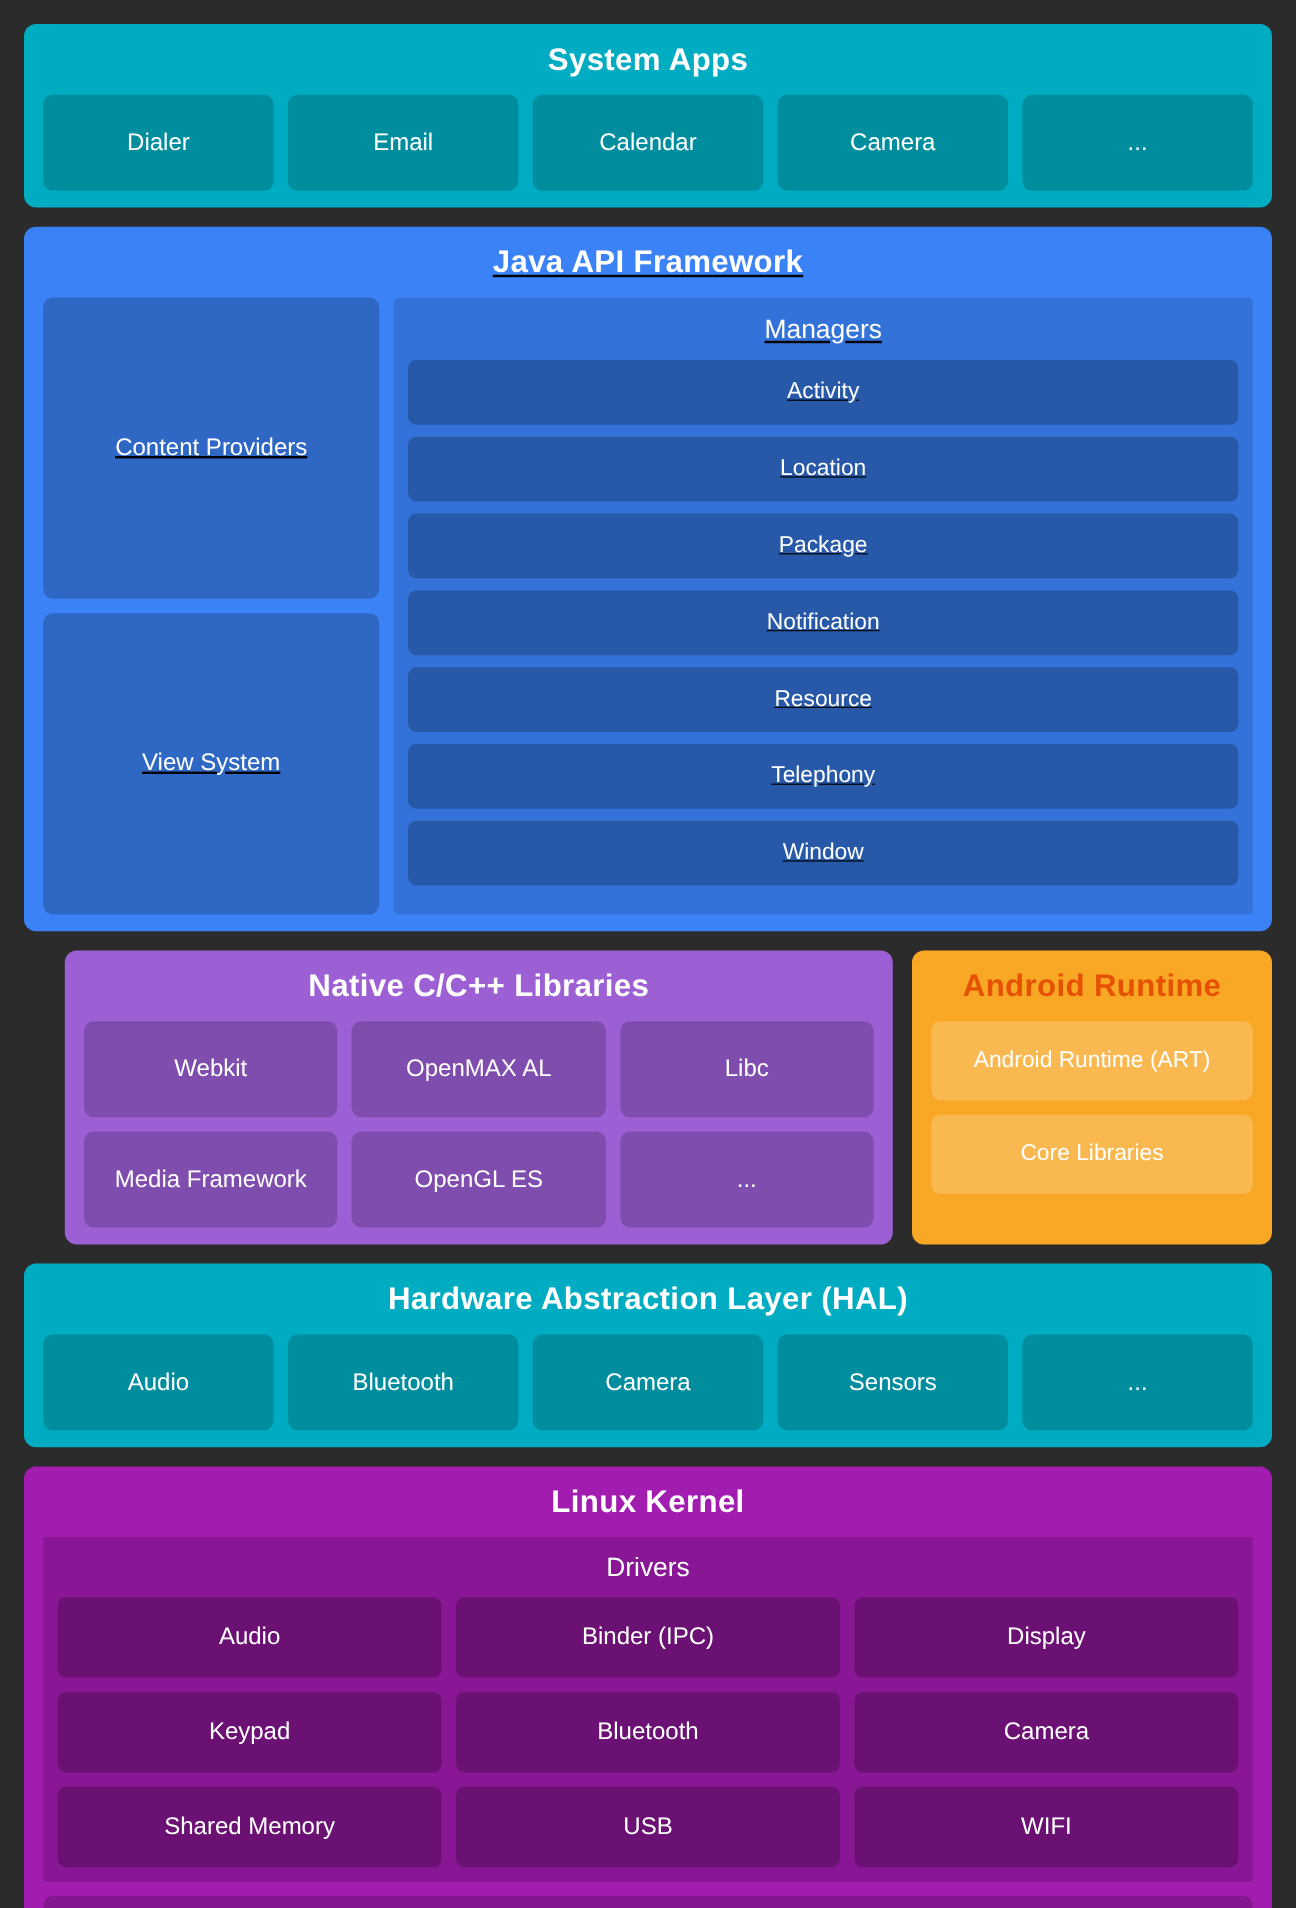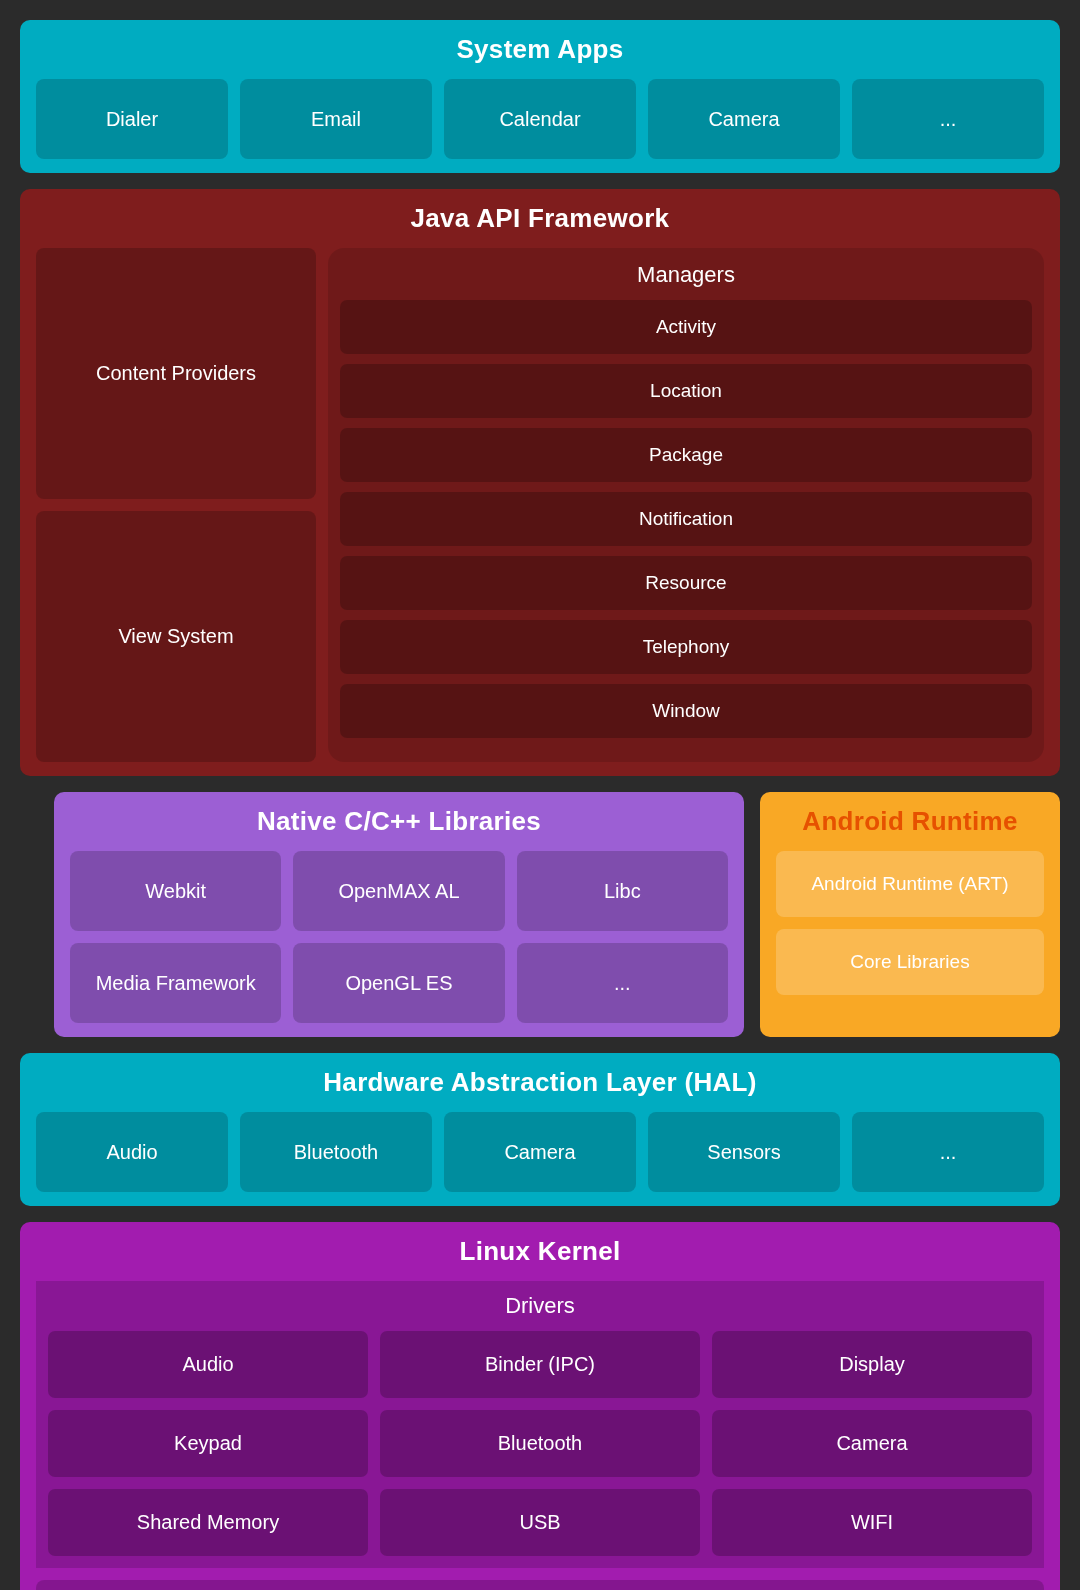--- a/index.html
+++ b/index.html
@@ -28,21 +28,22 @@
     }
 
     
     .system-apps {
       background-color: #00ACC1;
     }
     .system-apps .layer-title { color: white; }
 
     
     .java-api {
-      background-color: #7f1d1d;
+      background-color: #3b82f6;
+      text-decoration: underline;
     }
     .native-cpp {
       background-color: #9C5FD4;
       flex: 1;
     }
     .android-runtime {
       background-color: #F9A825;
       width: 300px;
       border-radius: 10px;
       padding: 14px 16px;
@@ -89,21 +90,21 @@
     .java-left {
       display: flex;
       flex-direction: column;
       gap: 12px;
       width: 280px;
     }
 
     .java-right {
       flex: 1;
       background-color: rgba(0,0,0,0.12);
-      border-radius: 16px;
+      border-radius: 4px;
       padding: 14px 12px;
     }
 
     .managers-title {
       text-align: center;
       color: white;
       font-size: 22px;
       margin-bottom: 12px;
     }
 

